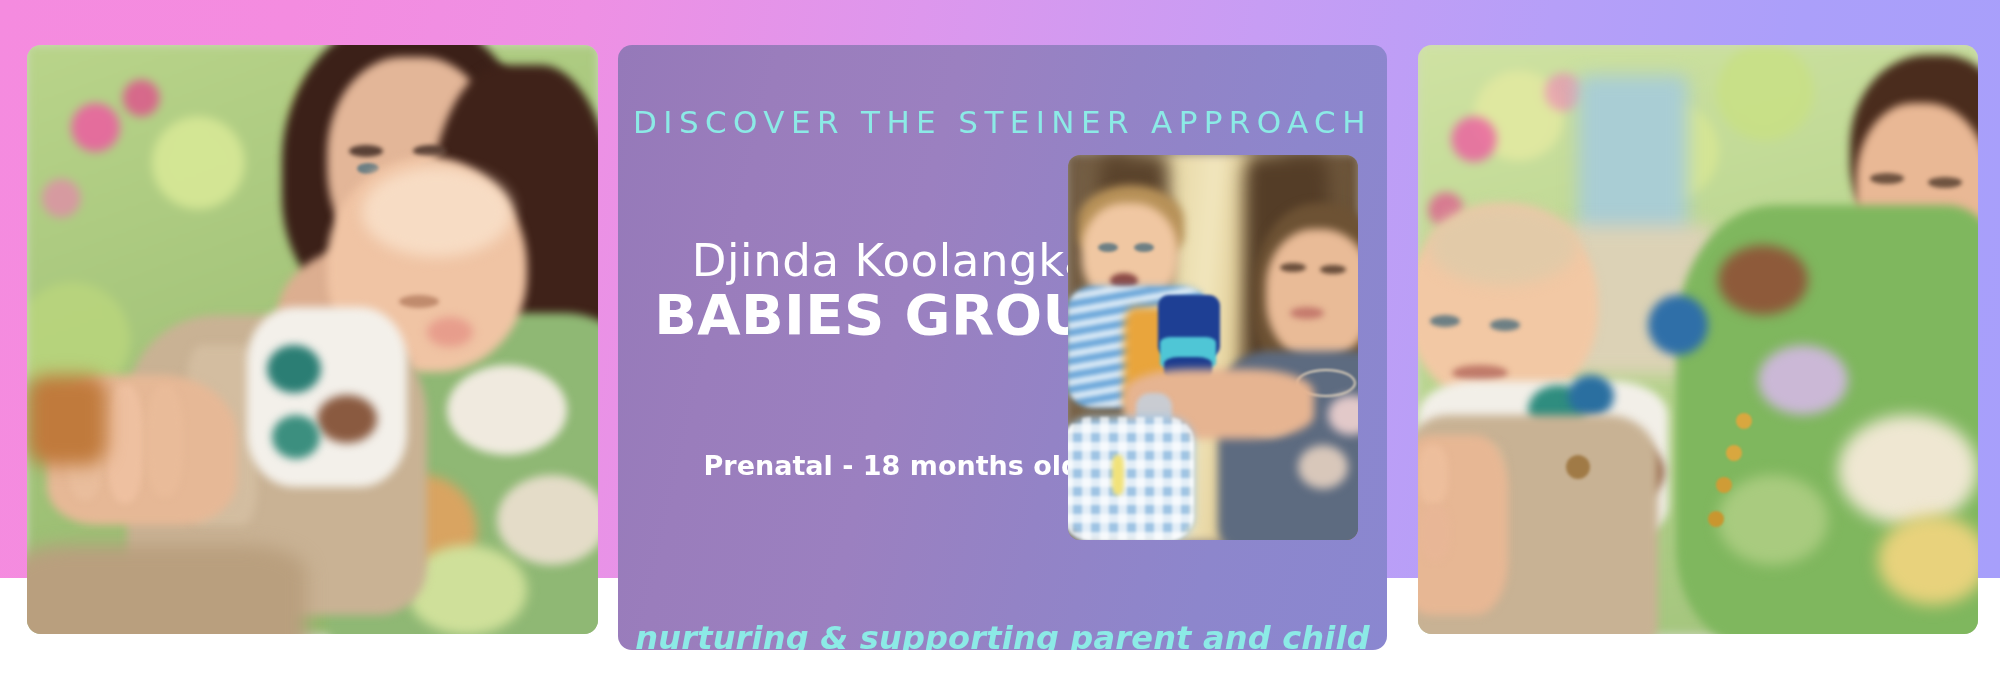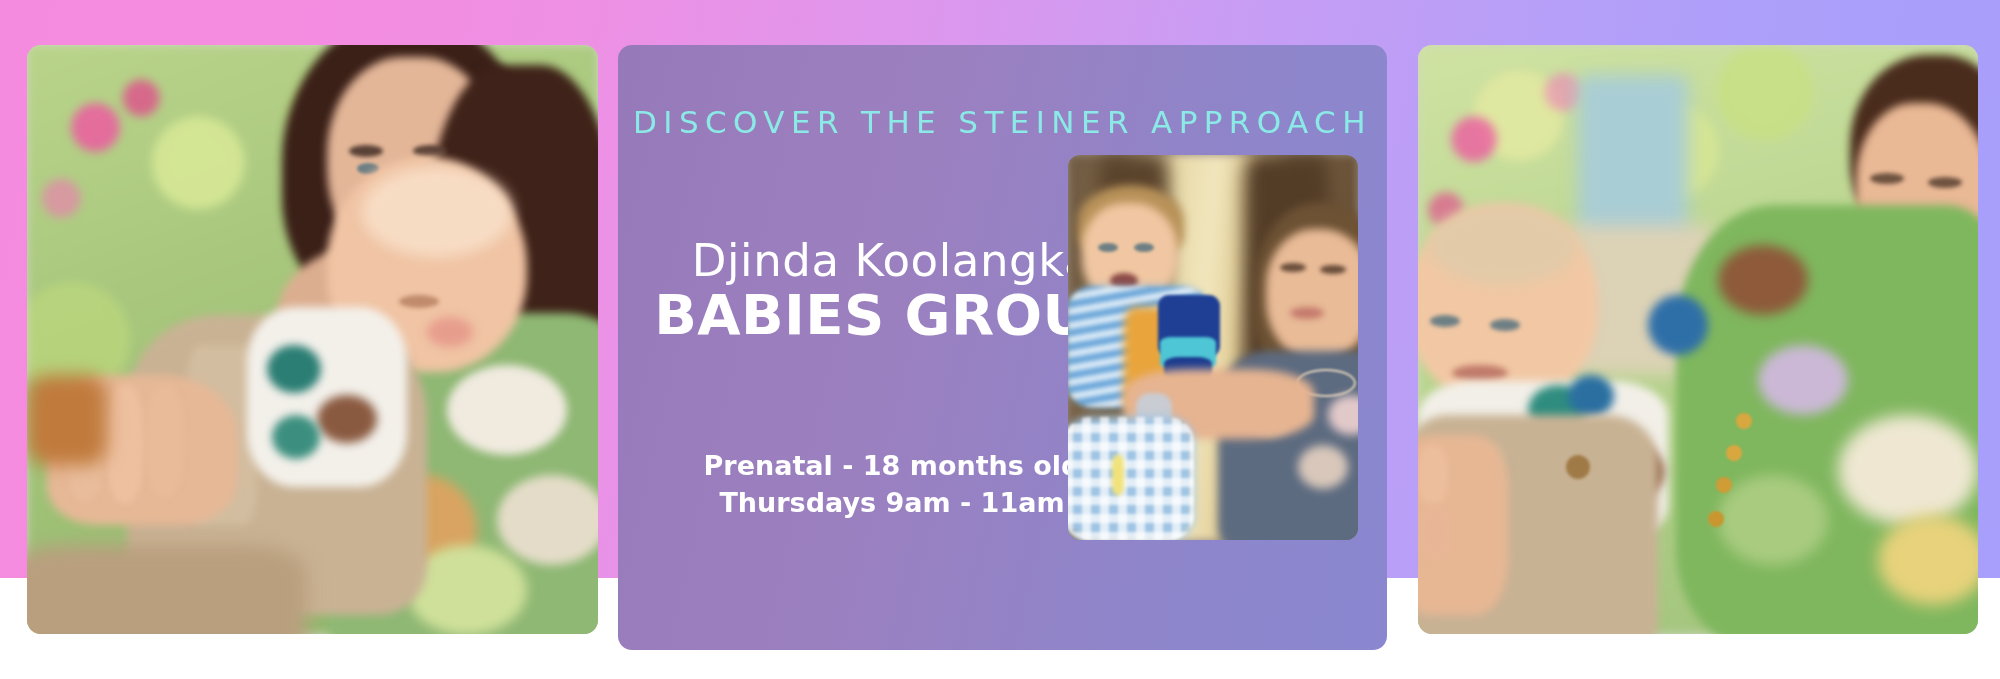--- a/index.html
+++ b/index.html
@@ -227,23 +227,23 @@
 
       <div class="eyebrow">DISCOVER THE STEINER APPROACH</div>
 
       <div class="title-block">
         <div class="title-script">Djinda Koolangka</div>
         <div class="title-main" style="margin-top:0;">BABIES GROUP</div>
       </div>
 
       <div class="details">
         <div>Prenatal - 18 months old</div>
-        <div>Thursdays 9am - 11am</div>
       </div>
 
+      <div class="tagline">nurturing &amp; supporting parent and child</div>
     </div>
   </div>
 
   <div class="photo-inset">
     <div class="scene">
 
       <span style="position:absolute;inset:0;border-radius:0;background:
             linear-gradient(95deg,#6f5a42 0%, #7d6648 16%, #e8d9a8 34%,
                             #f1e6bd 46%, #e4d19c 56%, #7a6246 70%, #60492f 100%);
             filter:blur(4px);"></span>

